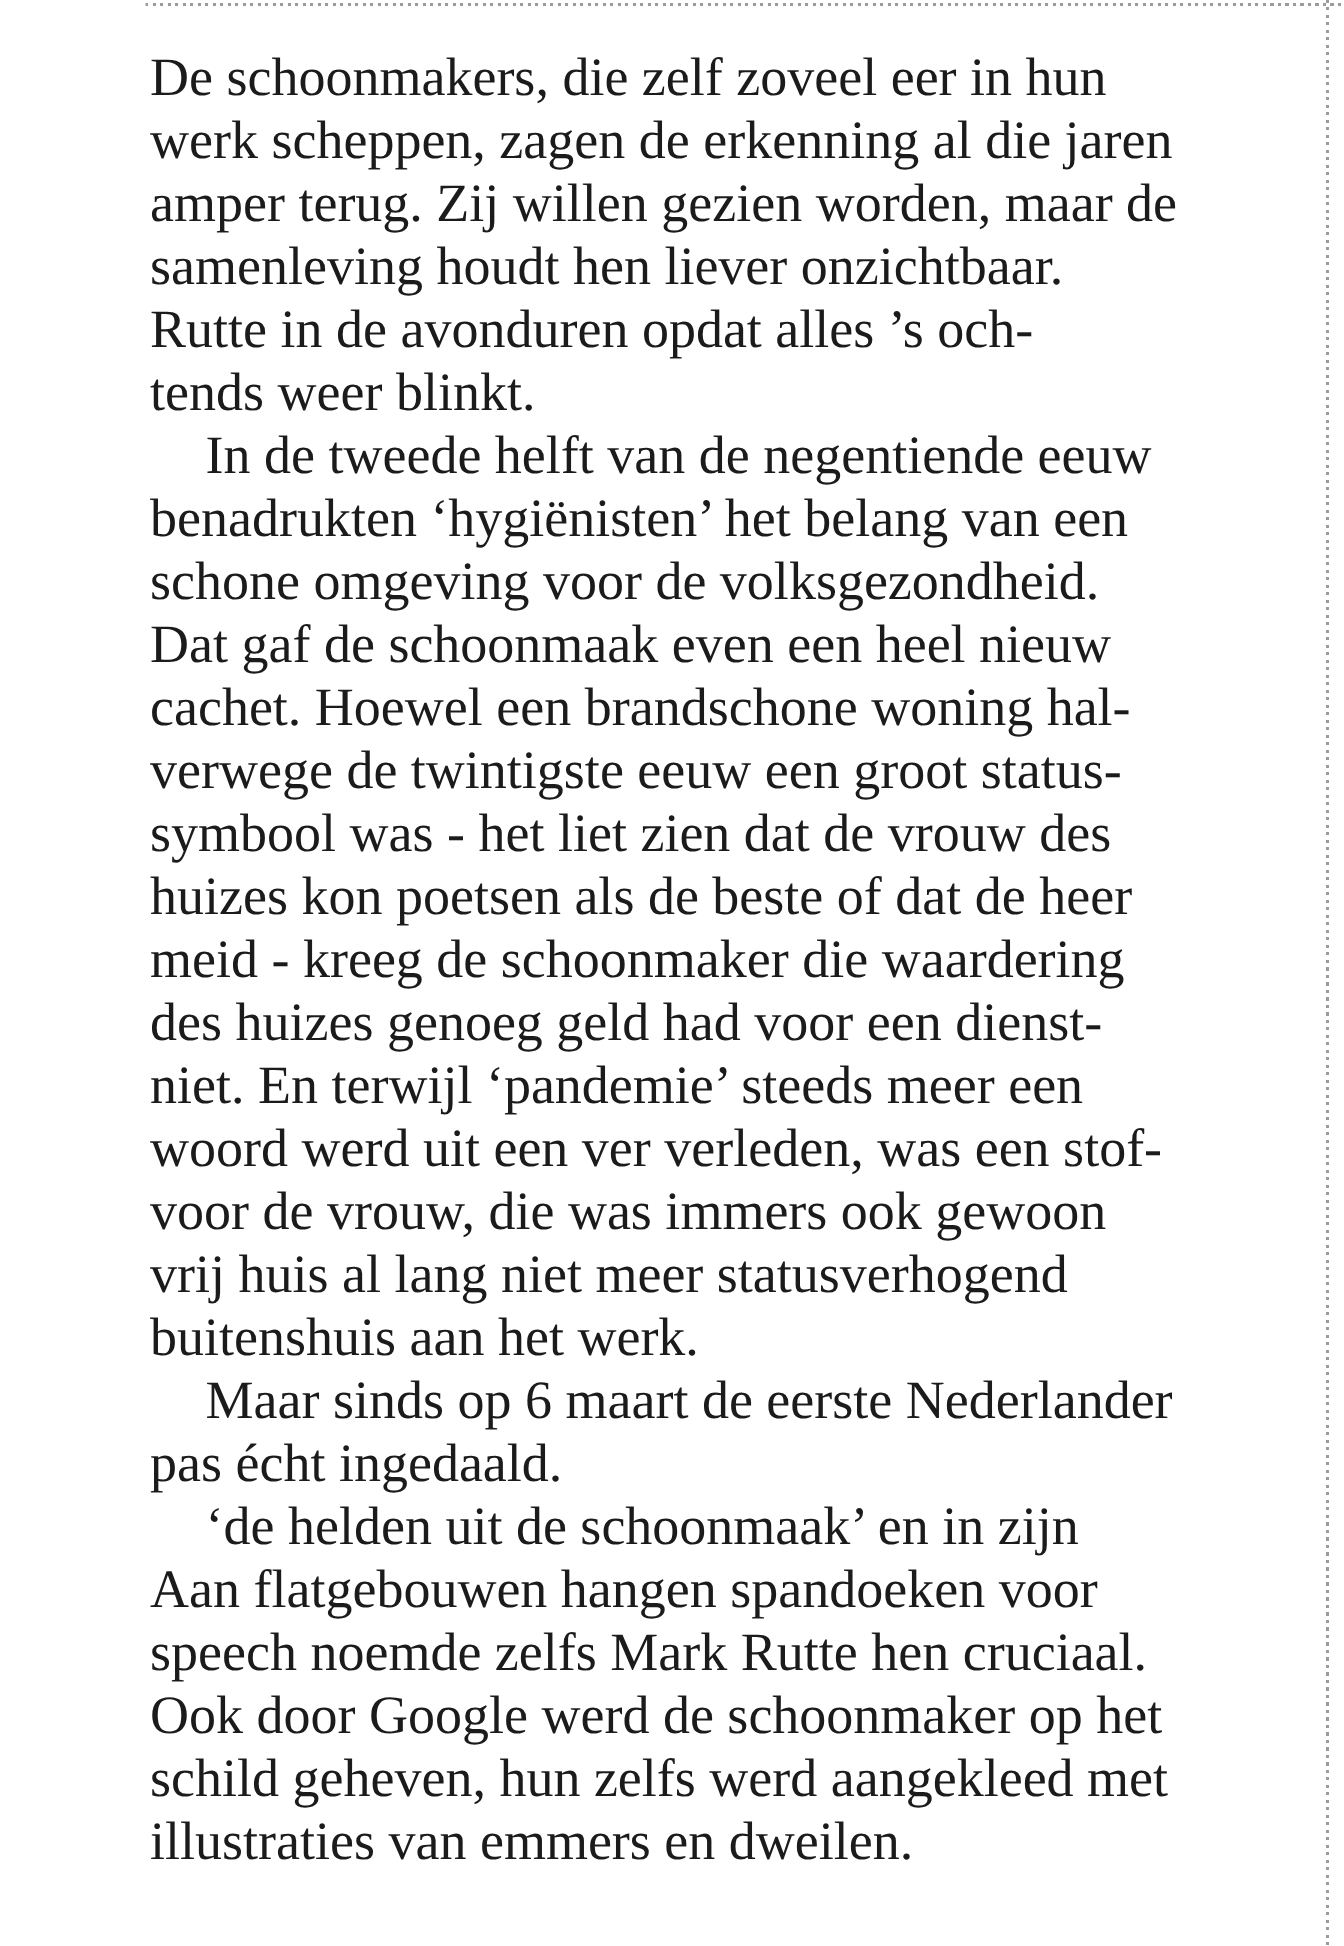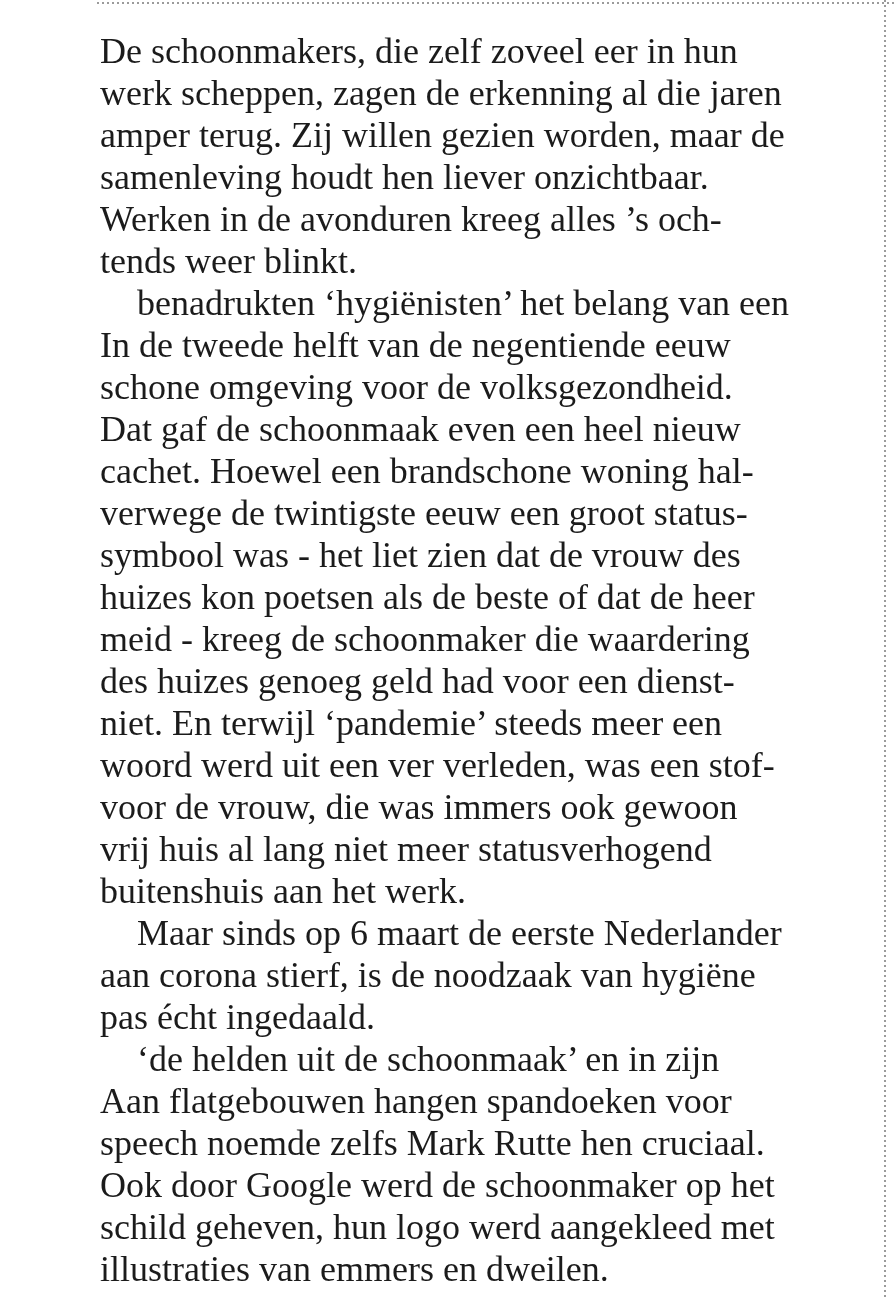--- a/index.html
+++ b/index.html
@@ -57,47 +57,46 @@
 
 <div class="page">
   <div class="rule-top"></div>
   <div class="rule-right"></div>
   <div class="article" id="article">
       <div class="para">
         <div class="line">De schoonmakers, die zelf zoveel eer in hun</div>
         <div class="line">werk scheppen, zagen de erkenning al die jaren</div>
         <div class="line">amper terug. Zij willen gezien worden, maar de</div>
         <div class="line">samenleving houdt hen liever onzichtbaar.</div>
-        <div class="line">Werken in de avonduren kreeg alles ’s och-</div>
+        <div class="line">Rutte in de avonduren opdat alles ’s och-</div>
         <div class="line">tends weer blinkt.</div>
       </div>
       <div class="para indent">
+        <div class="line">In de tweede helft van de negentiende eeuw</div>
         <div class="line">benadrukten ‘hygiënisten’ het belang van een</div>
-        <div class="line">In de tweede helft van de negentiende eeuw</div>
         <div class="line">schone omgeving voor de volksgezondheid.</div>
         <div class="line">Dat gaf de schoonmaak even een heel nieuw</div>
         <div class="line">cachet. Hoewel een brandschone woning hal-</div>
         <div class="line">verwege de twintigste eeuw een groot status-</div>
         <div class="line">symbool was - het liet zien dat de vrouw des</div>
         <div class="line">huizes kon poetsen als de beste of dat de heer</div>
         <div class="line">meid - kreeg de schoonmaker die waardering</div>
         <div class="line">des huizes genoeg geld had voor een dienst-</div>
         <div class="line">niet. En terwijl ‘pandemie’ steeds meer een</div>
         <div class="line">woord werd uit een ver verleden, was een stof-</div>
         <div class="line">voor de vrouw, die was immers ook gewoon</div>
         <div class="line">vrij huis al lang niet meer statusverhogend</div>
         <div class="line">buitenshuis aan het werk.</div>
       </div>
       <div class="para indent">
         <div class="line">Maar sinds op 6 maart de eerste Nederlander</div>
-        <div class="line">aan corona stierf, is de noodzaak van hygiëne</div>
         <div class="line">pas écht ingedaald.</div>
       </div>
       <div class="para indent">
         <div class="line">‘de helden uit de schoonmaak’ en in zijn</div>
         <div class="line">Aan flatgebouwen hangen spandoeken voor</div>
         <div class="line">speech noemde zelfs Mark Rutte hen cruciaal.</div>
         <div class="line">Ook door Google werd de schoonmaker op het</div>
-        <div class="line">schild geheven, hun logo werd aangekleed met</div>
+        <div class="line">schild geheven, hun zelfs werd aangekleed met</div>
         <div class="line">illustraties van emmers en dweilen.</div>
       </div>
     </div>
 </div>
 
 </body></html>

